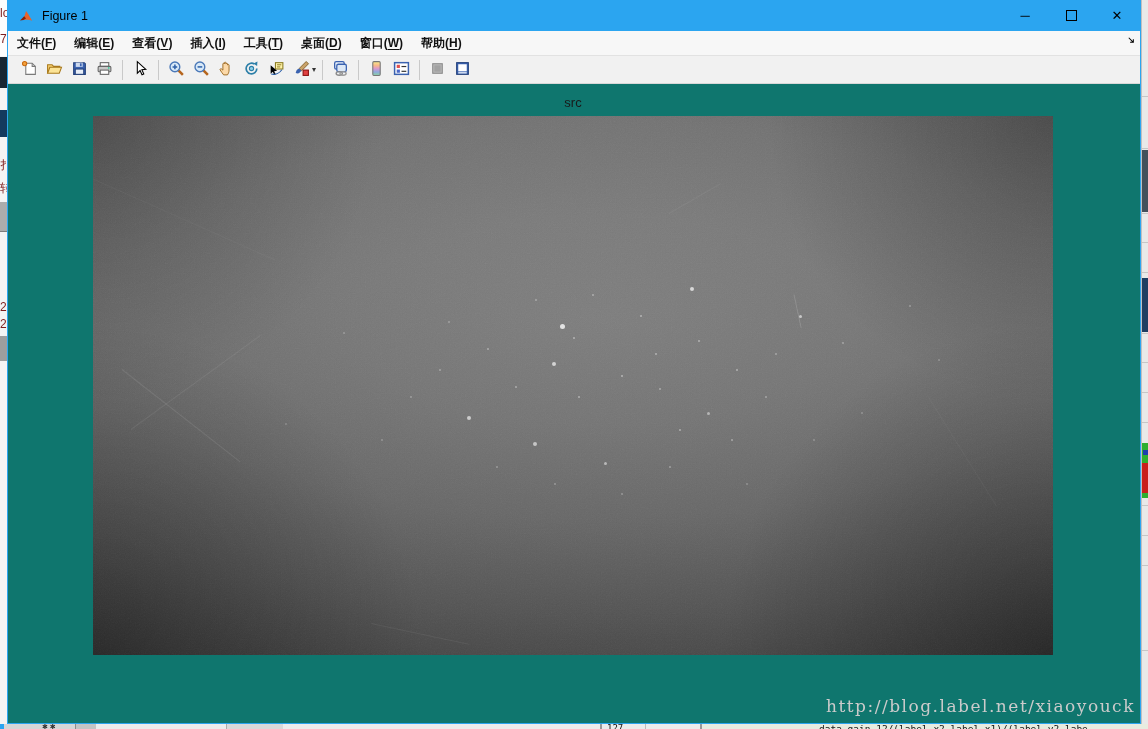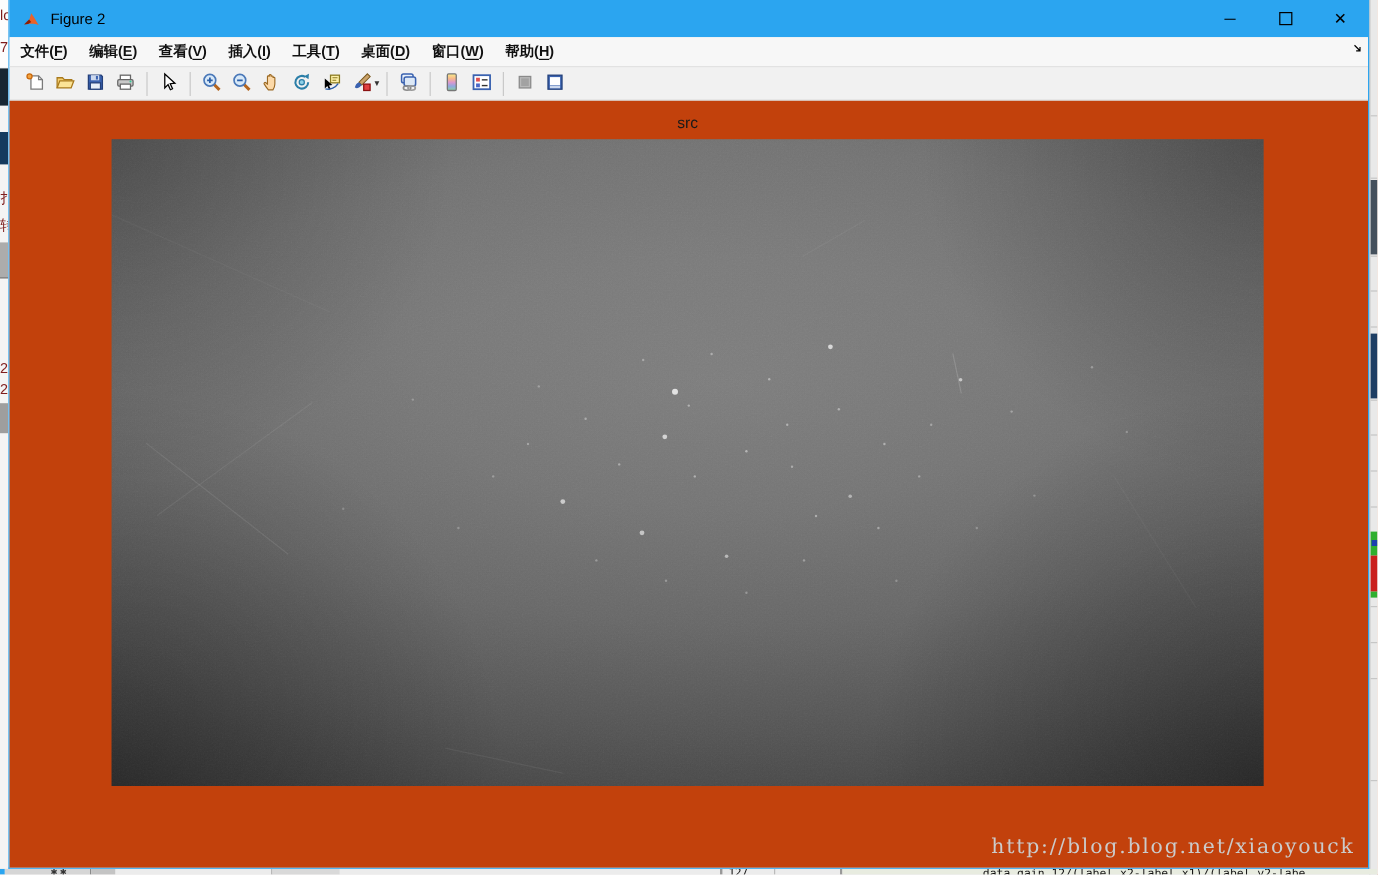--- a/index.html
+++ b/index.html
@@ -64,21 +64,21 @@
   .menu-overflow { position:absolute; right:3px; top:4px; }
 
   .toolbar { height:28px; background:#F1F1F1; border-bottom:1px solid #D8D8D8; display:flex;
              align-items:center; flex:none; padding-left:9px; }
   .tb-btn { width:23px; height:23px; display:flex; align-items:center; justify-content:center;
             background:transparent; border:none; padding:0; margin:0 1px; }
   .tb-btn svg { width:17px; height:17px; }
   .tb-dd { font-size:8px; color:#333; margin:0 1px 0 -2px; }
   .tb-sep { width:1px; height:20px; background:#C9C9C9; margin:0 5px; }
 
-  .canvas { flex:1; position:relative; background:#c2410c; overflow:hidden; }
+  .canvas { flex:1; position:relative; background:#0f766e; overflow:hidden; }
   .plot-title { position:absolute; left:85px; top:11px; width:960px; text-align:center;
                 font-size:13px; color:#1a1a1a; }
 
   .photo { position:absolute; left:85px; top:32px; width:960px; height:539px; overflow:hidden;
     background:
       radial-gradient(circle at 0% 100%,   rgba(0,0,0,0.32) 0%, rgba(0,0,0,0) 30%),
       radial-gradient(circle at 100% 100%, rgba(0,0,0,0.38) 0%, rgba(0,0,0,0) 30%),
       radial-gradient(circle at 0% 0%,     rgba(0,0,0,0.22) 0%, rgba(0,0,0,0) 26%),
       radial-gradient(circle at 100% 0%,   rgba(0,0,0,0.26) 0%, rgba(0,0,0,0) 26%),
       linear-gradient(to bottom, rgba(255,255,255,0.03) 0%, rgba(0,0,0,0.10) 100%),
@@ -151,21 +151,21 @@
 
   <div class="figwin">
 
     <div class="titlebar">
       <span class="app-icon">
         <svg viewBox="0 0 16 16" width="16" height="16">
           <path d="M2 12.5 C5 11.5 6.2 10 8 3 C10 5.5 12.2 9.5 14.2 12.8 C11.5 11.6 5.5 11.6 2 12.5 Z" fill="#E8622A"></path>
           <path d="M2 12.5 L6.2 8.2 L8 10.4 L5.5 12 Z" fill="#8A1E04"></path>
         </svg>
       </span>
-      <span class="title">Figure 2</span>
+      <span class="title">Figure 1</span>
       <div class="win-controls">
         <div class="win-btn">─</div>
         <div class="win-btn max">
             <span></span>
           </div>
         <div class="win-btn">✕</div>
       </div>
     </div>
 
     <div class="menubar">
@@ -369,17 +369,17 @@
           <div class="speck" style="left: 88%; top: 45%; width: 2px; height: 2px; opacity: 0.3;"></div>
           <div class="speck" style="left: 26%; top: 40%; width: 2px; height: 2px; opacity: 0.3;"></div>
           <div class="speck" style="left: 20%; top: 57%; width: 2px; height: 2px; opacity: 0.25;"></div>
           <div class="speck" style="left: 63%; top: 41.5%; width: 2px; height: 2px; opacity: 0.5;"></div>
           <div class="speck" style="left: 59%; top: 50.5%; width: 2px; height: 2px; opacity: 0.45;"></div>
           <div class="speck" style="left: 71%; top: 44%; width: 2px; height: 2px; opacity: 0.4;"></div>
           <div class="speck" style="left: 50%; top: 41%; width: 2px; height: 2px; opacity: 0.5;"></div>
           <div class="speck" style="left: 37%; top: 38%; width: 2px; height: 2px; opacity: 0.35;"></div>
         </div>
 
-      <div class="watermark">http://blog.blog.net/xiaoyouck</div>
+      <div class="watermark">http://blog.label.net/xiaoyouck</div>
     </div>
 
   </div>
 </div>
 
 </body></html>

